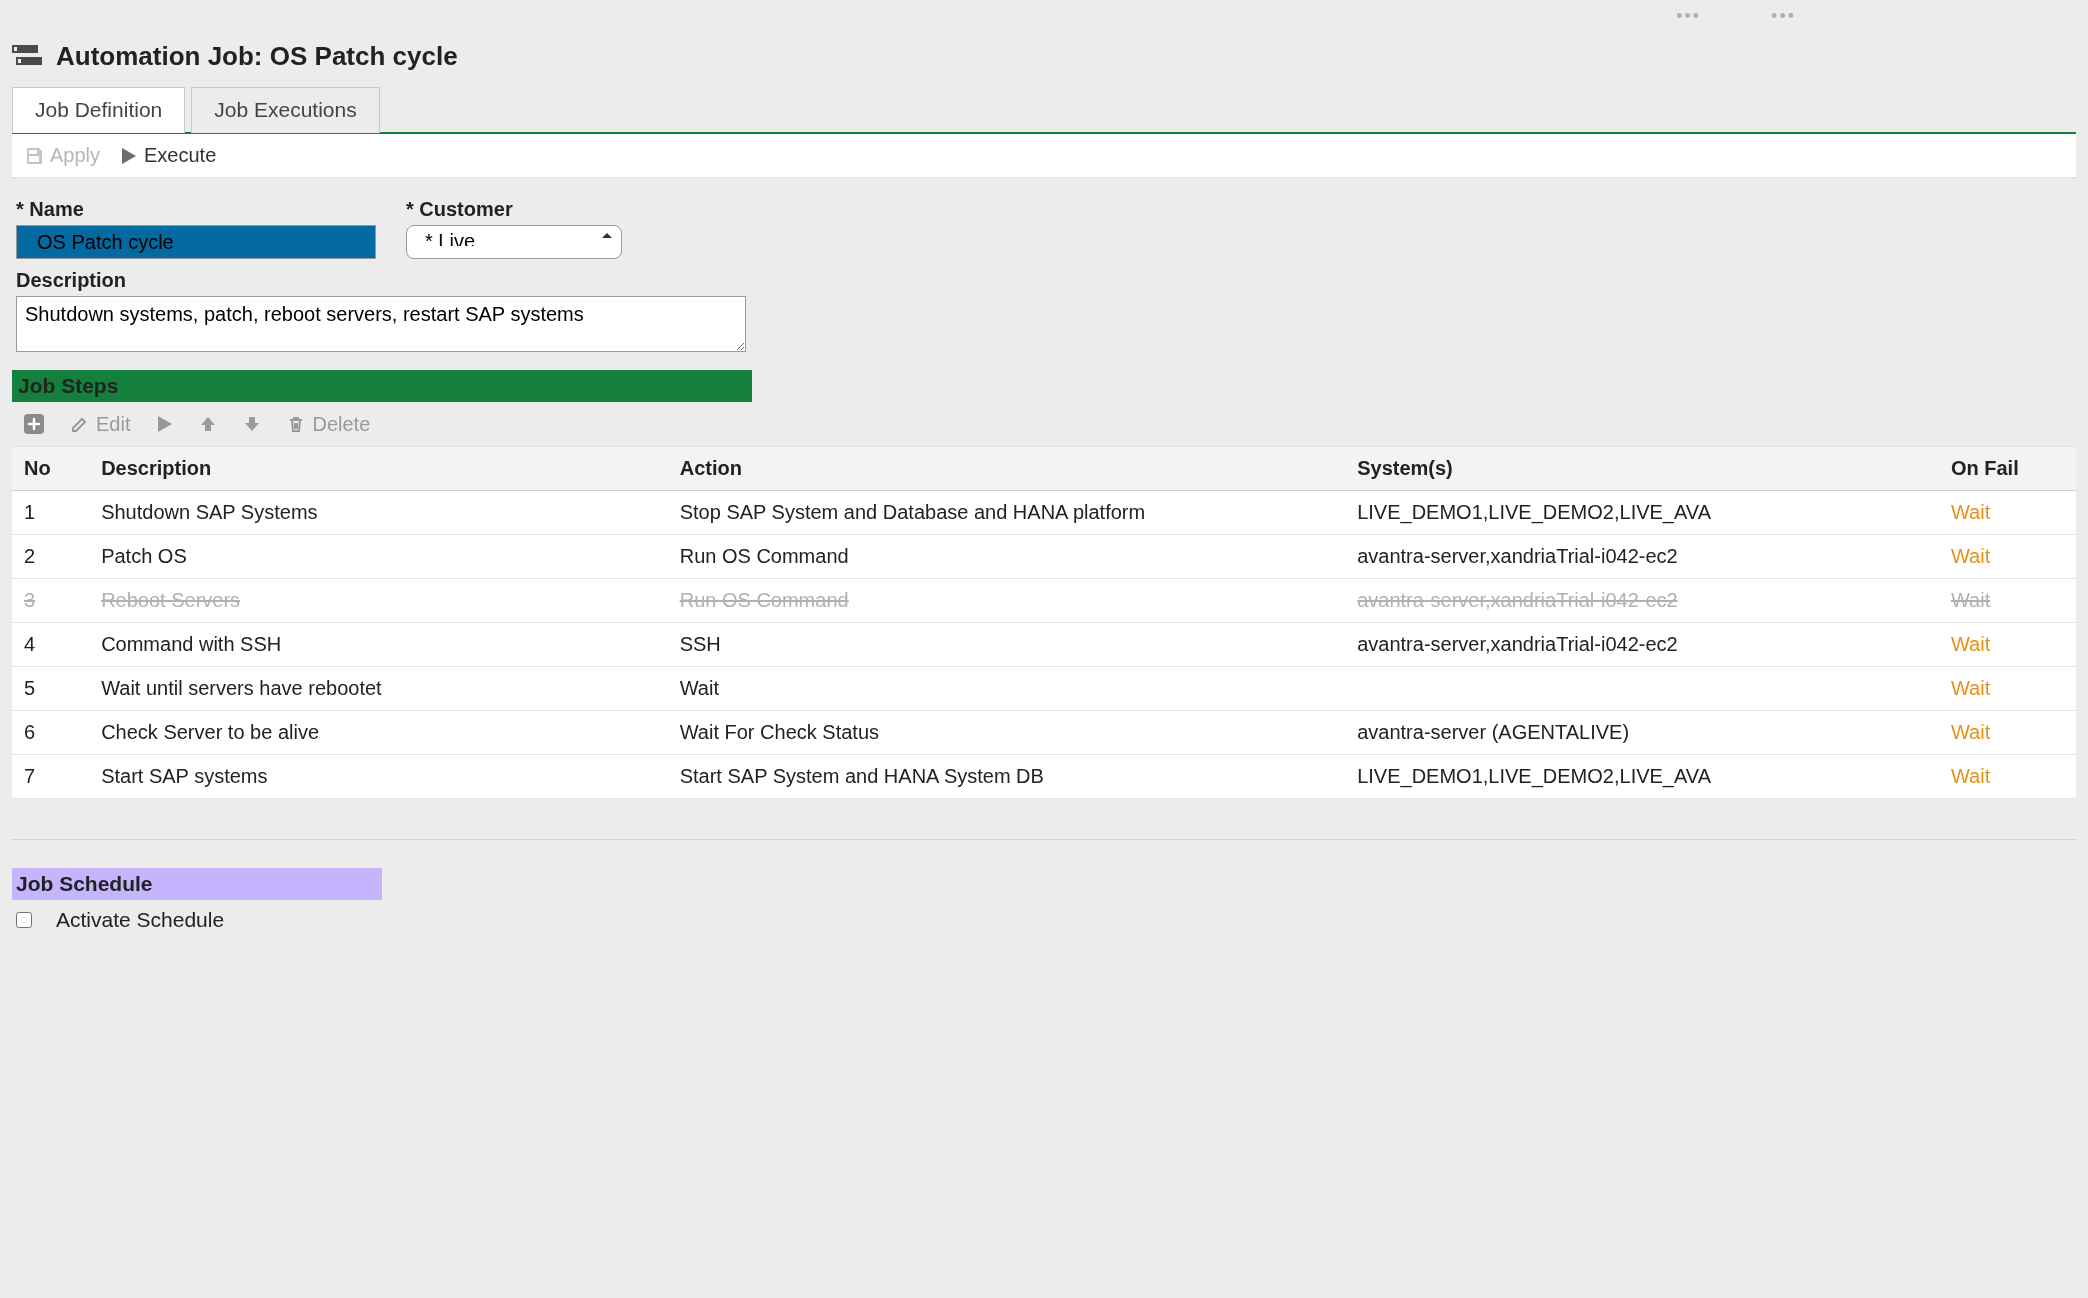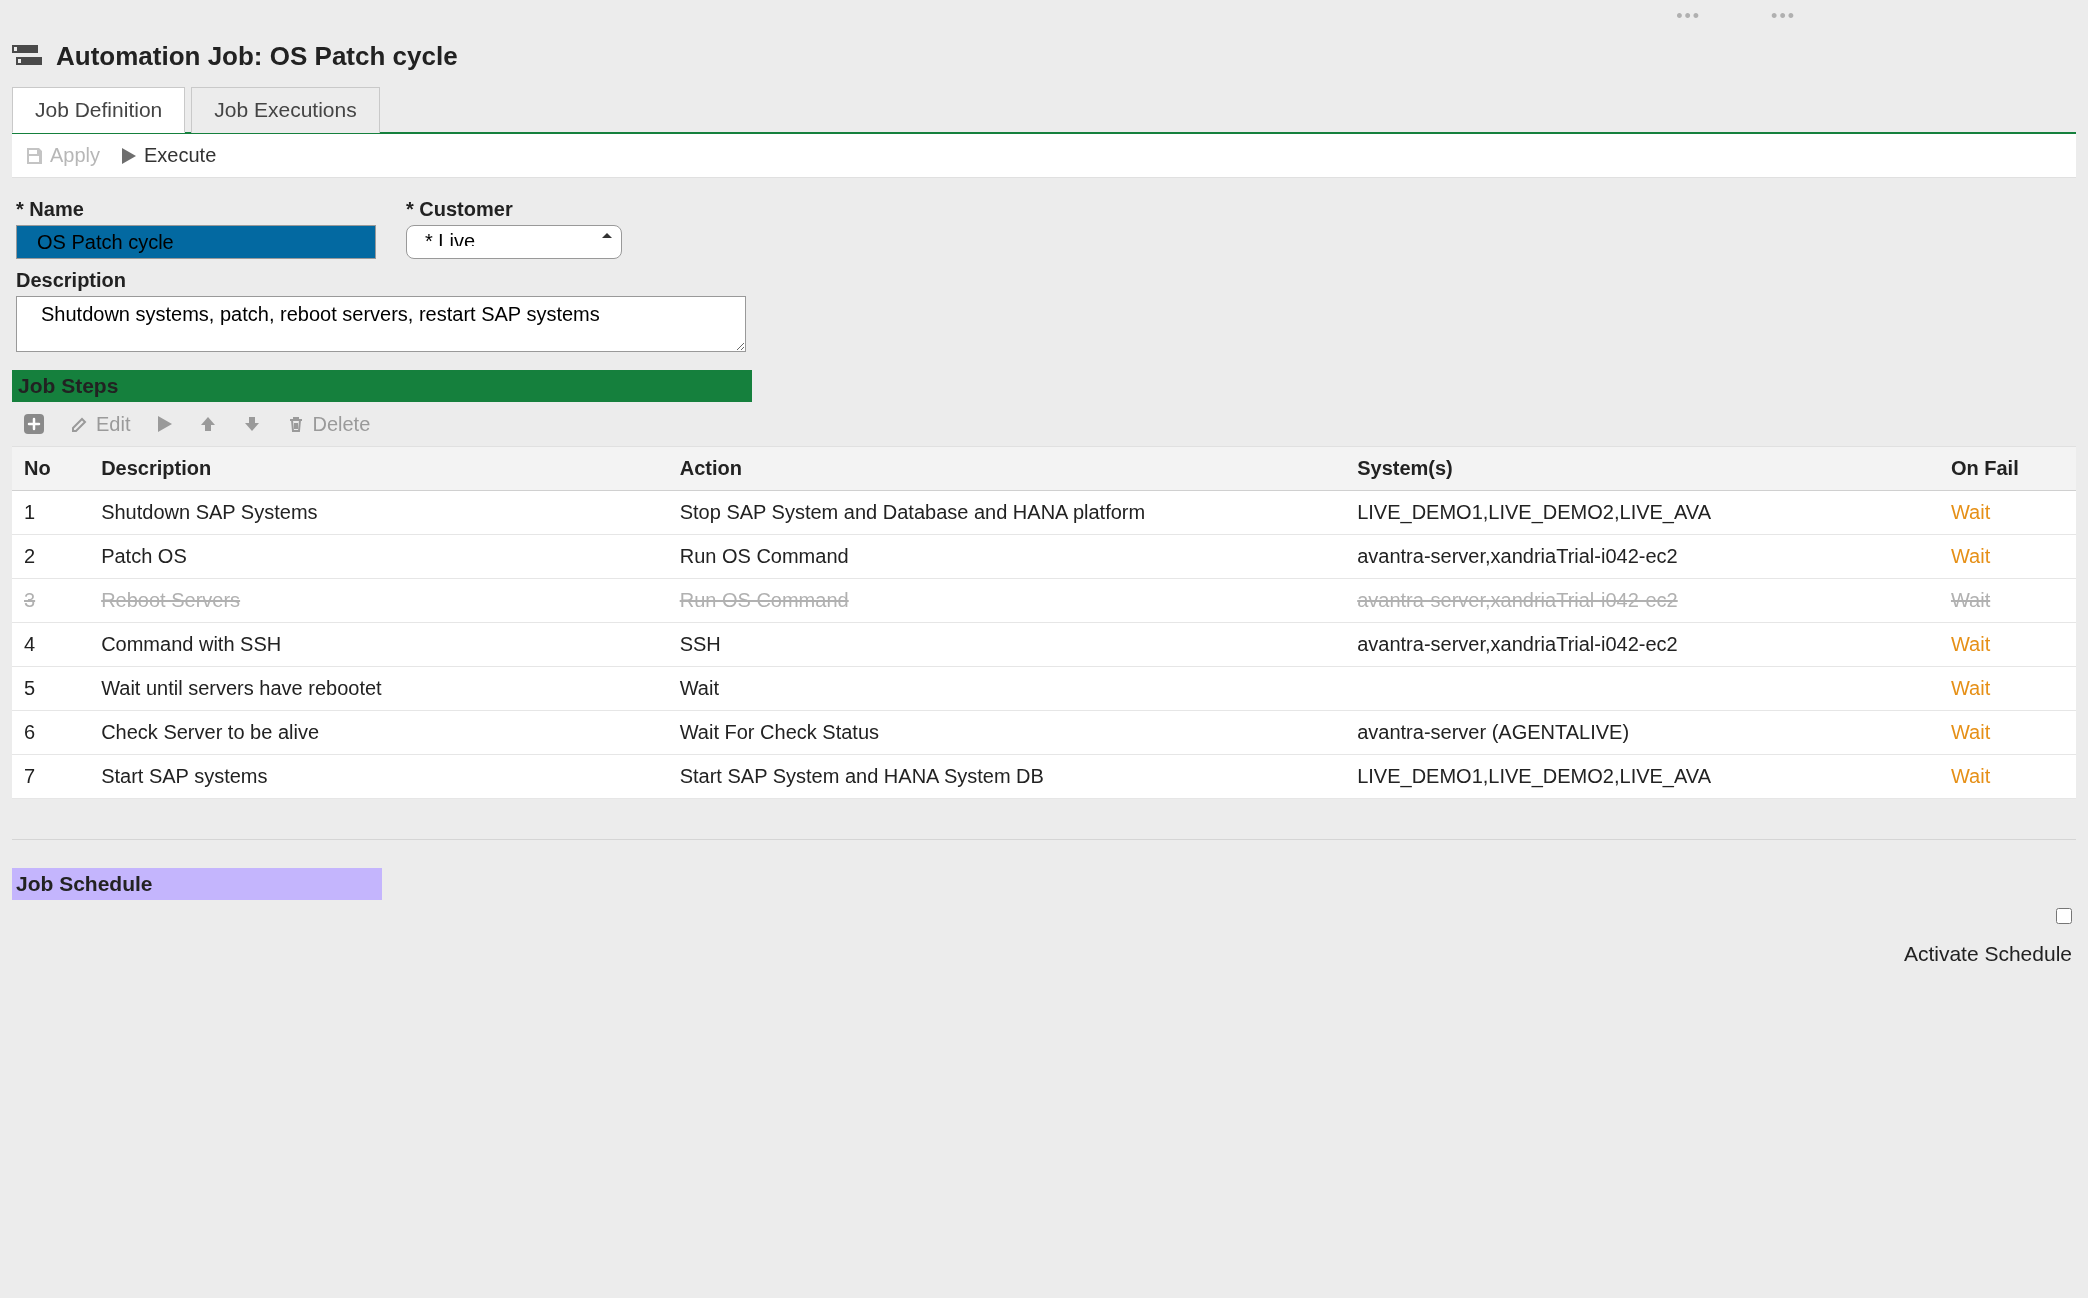--- a/index.html
+++ b/index.html
@@ -58,21 +58,21 @@
     content: ""; position: absolute; right: 10px; top: 8px;
     width: 0; height: 0; border-left: 5px solid transparent;
     border-right: 5px solid transparent; border-bottom: 5px solid #333;
   }
   .select-wrap::before {
     content: ""; position: absolute; right: 10px; bottom: 8px;
     width: 0; height: 0; border-left: 5px solid transparent;
     border-right: 5px solid transparent; border-top: 5px solid #333;
   }
   .textarea {
-    width: 730px; height: 56px; padding: 6px 24px; font-size: 20px;
+    width: 730px; height: 56px; padding: 6px 8px; font-size: 20px;
     border: 1px solid #999; background: #fff; resize: both;
     font-family: inherit;
   }
   .section-header {
     background: #15803d; font-weight: 700; font-size: 21px;
     padding: 4px 6px; margin-top: 18px; width: 740px;
   }
   .steps-toolbar {
     display: flex; align-items: center; gap: 24px;
     padding: 10px 10px; color: #9a9a9a;
@@ -96,21 +96,21 @@
   .col-action { width: 445px; }
   .col-sys { width: 390px; }
   .col-fail { width: 90px; }
   .onfail { color: #e69017; }
   tr.disabled-row td { color: #b1b1b1; text-decoration: line-through; }
   .divider { border: none; border-top: 1px solid #d5d5d5; margin: 40px 0 28px 0; }
   .schedule-header {
     background: #c4b5fd; font-weight: 700; font-size: 21px;
     padding: 4px 4px; width: 370px;
   }
-  .chk-row { display: flex; align-items: flex-end; gap: 18px; padding: 8px 4px; font-size: 21px; flex-direction: column; }
+  .chk-row { display: flex; align-items: center; gap: 24px; padding: 8px 4px; font-size: 21px; }
   .chk { width: 16px; height: 16px; }
 </style>
 </head>
 <body>
 
 <div class="page">
   <div class="ellipsis-bar">
     <span>•••</span>
     <span>•••</span>
   </div>

